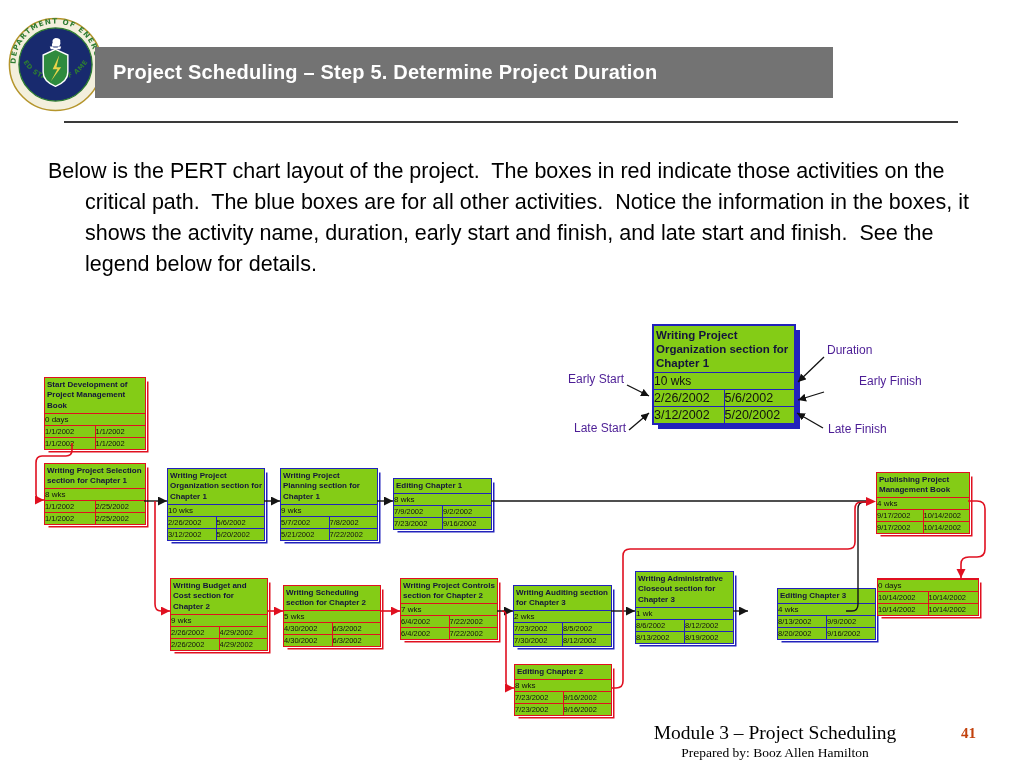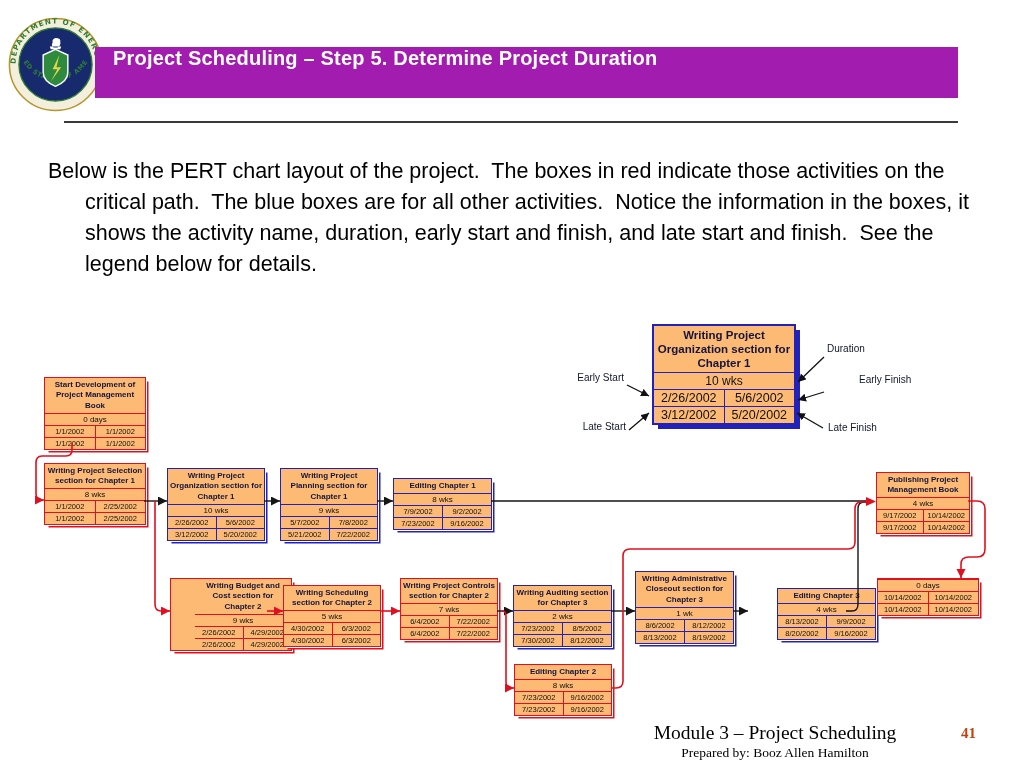--- a/index.html
+++ b/index.html
@@ -1,46 +1,46 @@
 <!DOCTYPE html>
 <html><head>
 <meta charset="utf-8">
 <style>
   html,body{margin:0;padding:0;background:#888;}
   #slide{position:relative;width:1024px;height:768px;background:#fff;overflow:hidden;
          font-family:"Liberation Sans","DejaVu Sans",sans-serif;}
   
-  #titlebar{position:absolute;left:95px;top:47px;width:863px;height:51px;background:#a21caf;
-            display:flex;}
+  #titlebar{position:absolute;left:95px;top:47px;width:738px;height:51px;background:#737373;
+            display:flex;align-items:center;}
   #titlebar .t{color:#fff;font-weight:bold;font-size:20px;padding-left:18px;letter-spacing:.2px;}
   #rule{position:absolute;left:64px;top:121px;width:894px;height:2px;background:#3a3a3a;}
   #logo{position:absolute;left:8px;top:17px;width:95px;height:95px;}
   
   #intro{position:absolute;left:48px;top:156px;width:900px;font-size:21.5px;line-height:31px;
          color:#000;padding-left:37px;text-indent:-37px;white-space:pre-wrap;}
   
-  .node{position:absolute;background:#fdba74;text-align:center;color:#14143c;}
+  .node{position:absolute;background:#84cc16;color:#14143c;}
   .node .nt{font-weight:bold;font-size:8px;line-height:10.5px;padding:1.5px 2px;}
   .node .nd{font-size:8px;line-height:11px;color:#111;}
   .node .nr{display:flex;font-size:7.5px;line-height:11px;color:#111;}
   .node .nc{flex:1;overflow:hidden;}
   .red{border:1.5px solid #e01020;box-shadow:2px 2px 0 -1px #fff,3.5px 3.5px 0 -1px #e01020;}
   .red .nd,.red .nr{border-top:1.5px solid #e01020;}
   .red .nc+.nc{border-left:1.5px solid #e01020;}
   .blue{border:1.5px solid #2222bb;box-shadow:2px 2px 0 -1px #fff,3.5px 3.5px 0 -1px #2222bb;}
   .blue .nd,.blue .nr{border-top:1.5px solid #2222bb;}
   .blue .nc+.nc{border-left:1.5px solid #2222bb;}
   
   #legendNode{left:652px;top:324px;width:140px;border:2px solid #2222bb;
               box-shadow:5px 5px 0 -1px #2222bb;}
   #legendNode .nt{font-size:11.5px;line-height:14px;padding:2px 2px;}
   #legendNode .nd{font-size:12px;line-height:16px;border-top:1.5px solid #2222bb;color:#111;}
   #legendNode .nr{font-size:12.5px;line-height:16px;border-top:1.5px solid #2222bb;color:#111;}
   #legendNode .nc+.nc{border-left:1.5px solid #2222bb;}
-  .leglab{position:absolute;font-size:10px;color:#0f172a;}
+  .leglab{position:absolute;font-size:12px;color:#4c1d95;}
   
   #wires{position:absolute;left:0;top:0;pointer-events:none;}
   .lr{stroke:#e01020;stroke-width:1.6;fill:none;}
   .lb{stroke:#151515;stroke-width:1.4;fill:none;}
   .la{stroke:#111;stroke-width:1.3;fill:none;}
   
   #footer{position:absolute;left:600px;top:722px;width:350px;text-align:center;
           font-family:"Liberation Serif","DejaVu Serif",serif;color:#000;}
   #footer .m{font-size:19.5px;}
   #footer .p{font-size:13.5px;margin-top:1px;}
@@ -167,21 +167,21 @@
     <div class="nr">
         <span class="nc">9/17/2002</span>
         <span class="nc">10/14/2002</span>
       </div>
     <div class="nr">
         <span class="nc">9/17/2002</span>
         <span class="nc">10/14/2002</span>
       </div>
   </div>
 
-  <div class="node red" style="left:170px;top:578px;width:96px;padding-left:24px;">
+  <div class="node red" style="left:170px;top:578px;width:96px;">
     <div class="nt">Writing Budget and Cost section for Chapter 2</div>
     <div class="nd">9 wks</div>
     <div class="nr">
         <span class="nc">2/26/2002</span>
         <span class="nc">4/29/2002</span>
       </div>
     <div class="nr">
         <span class="nc">2/26/2002</span>
         <span class="nc">4/29/2002</span>
       </div>

